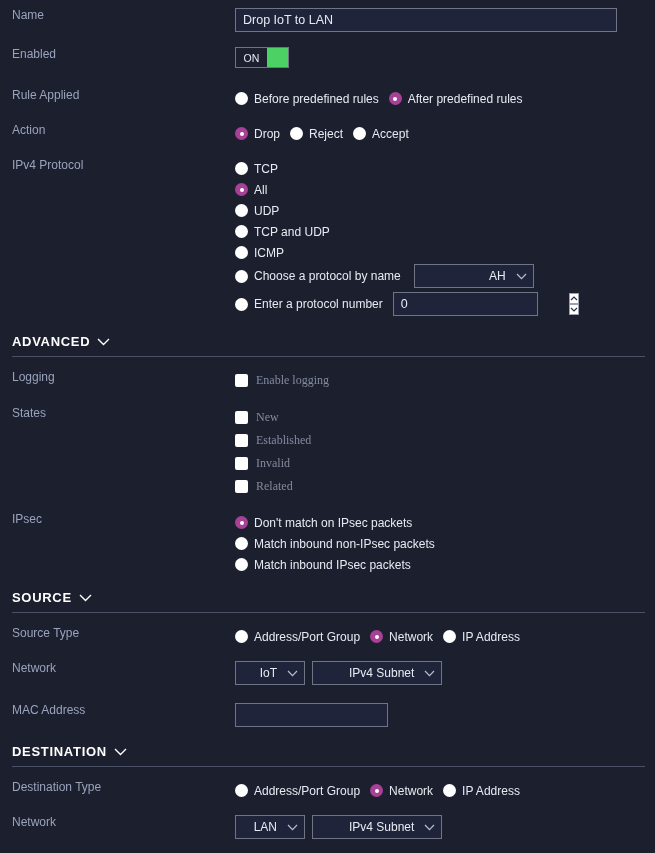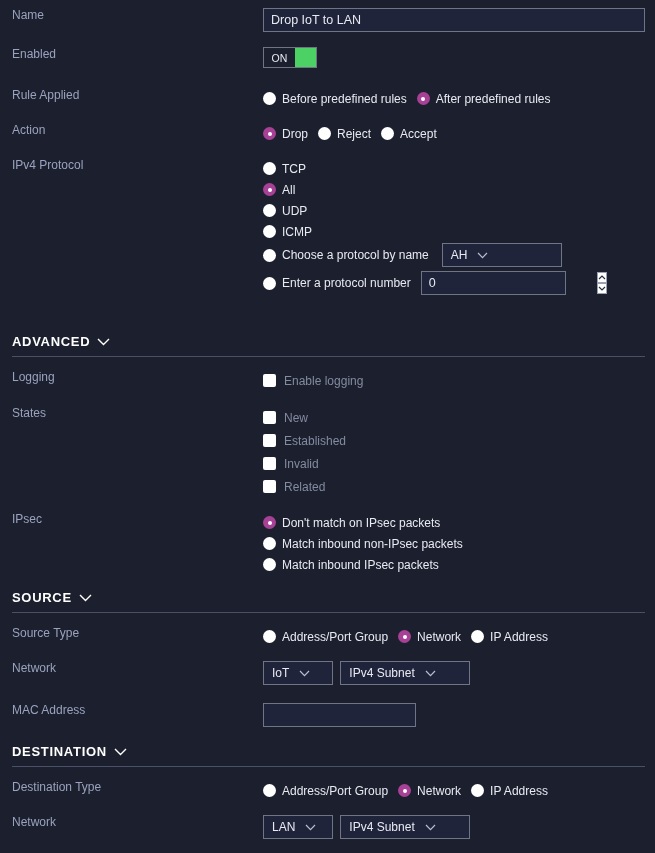--- a/index.html
+++ b/index.html
@@ -15,21 +15,20 @@
     color: #e8eaf2;
     overflow: hidden;
     position: relative;
   }
 
   
   .row {
     display: flex;
     align-items: flex-start;
     padding: 0;
-    gap: 28px;
   }
   .row-label {
     width: 235px;
     flex: 0 0 235px;
     padding-left: 12px;
     box-sizing: border-box;
     color: #9aa3bd;
     font-size: 12px;
     line-height: 14px;
   }
@@ -116,20 +115,21 @@
     font-size: 12px;
     color: #e8eaf2;
     white-space: nowrap;
   }
 
   
   .check-line {
     display: flex;
     align-items: center;
     height: 21px;
+    font-family: Liberation Serif, serif;
   }
   .check-opt {
     display: inline-flex;
     align-items: center;
     cursor: pointer;
   }
   .checkbox {
     width: 13px;
     height: 13px;
     background: #ffffff;
@@ -140,21 +140,21 @@
     margin-left: 8px;
     font-size: 12px;
     color: #838b9f;
     white-space: nowrap;
   }
 
   
   .select {
     display: inline-flex;
     align-items: center;
-    justify-content: flex-start;
+    justify-content: flex-end;
     height: 24px;
     border: 1px solid #6f7585;
     box-sizing: border-box;
     background: #20243a;
     color: #e8eaf2;
     font-size: 12px;
     padding: 0 6px 0 8px;
     cursor: pointer;
     vertical-align: middle;
   }
@@ -305,20 +305,26 @@
       </label>
     </div>
 
     <div class="radio-line">
       <label class="radio-opt">
         <span class="radio"></span>
         <span class="radio-label">UDP</span>
       </label>
     </div>
 
+    <div class="radio-line">
+      <label class="radio-opt">
+        <span class="radio"></span>
+        <span class="radio-label">TCP and UDP</span>
+      </label>
+    </div>
 
     <div class="radio-line">
       <label class="radio-opt">
         <span class="radio"></span>
         <span class="radio-label">ICMP</span>
       </label>
     </div>
 
     <div class="radio-line" style="height:26px;">
       <label class="radio-opt">

